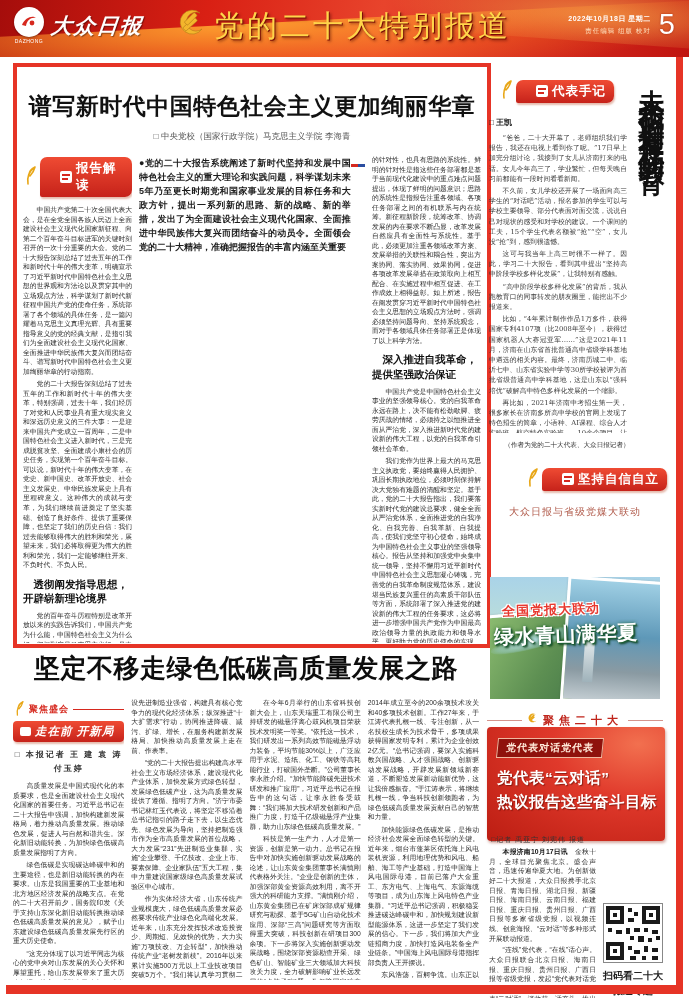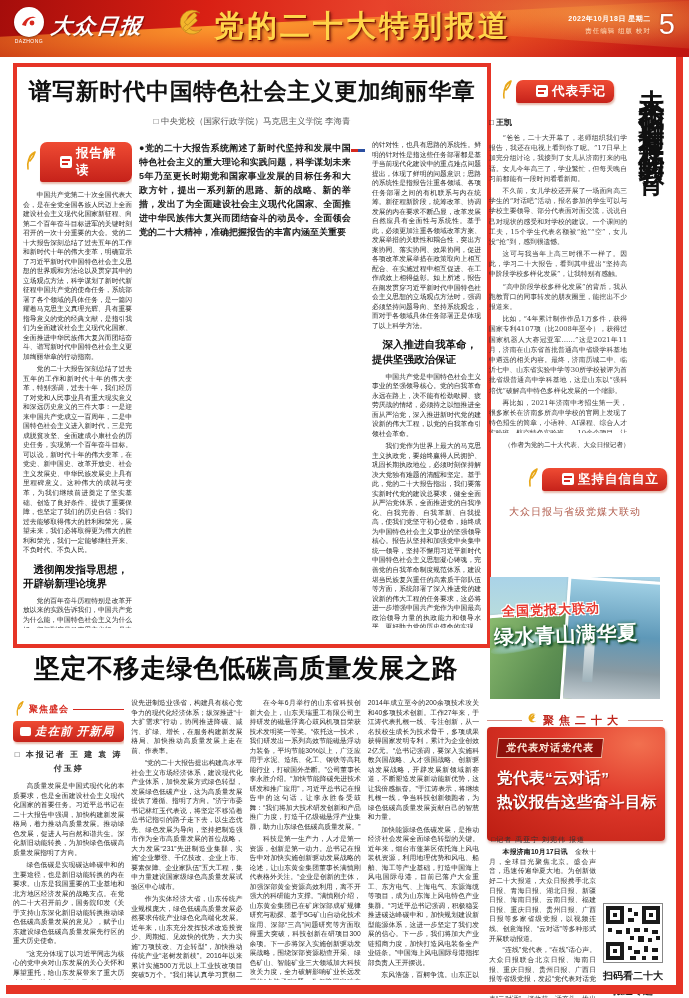--- a/index.html
+++ b/index.html
@@ -14,32 +14,32 @@
           transform:rotate(-3deg);}
   .banner:after{content:"";position:absolute;right:-60px;top:-30px;width:360px;height:70px;
           background:radial-gradient(ellipse at 60% 60%,rgba(255,200,90,.55),transparent 70%);transform:rotate(4deg);}
   .masthead{position:absolute;left:14px;top:7px;display:flex;align-items:center;gap:7px;z-index:3;}
   .logo-circle{width:30px;height:30px;border-radius:50%;background:#fff;display:flex;align-items:center;justify-content:center;
           box-shadow:0 1px 2px rgba(0,0,0,.35);}
   .logo-sub{font-size:5px;color:#fff;text-align:center;letter-spacing:.5px;margin-top:1px;}
   .paper-name{font-family:"DejaVu Serif",serif;font-style:italic;font-weight:bold;font-size:21px;color:#fff;
           text-shadow:1px 1px 1px rgba(0,0,0,.4);transform:skewX(-6deg);letter-spacing:2px;}
   .banner-center{position:absolute;left:176px;top:6px;display:flex;align-items:center;gap:8px;z-index:3;}
-  .banner-title{font-size:30px;font-weight:700;letter-spacing:3px;color:#ffd54a;
+  .banner-title{font-size:30px;font-weight:400;letter-spacing:3px;color:#ffd54a;
           text-shadow:1px 1px 0 #7a0d05,2px 2px 3px rgba(60,0,0,.55);}
   .banner-right{position:absolute;right:14px;top:10px;display:flex;align-items:center;gap:8px;z-index:3;}
   .date-block{display:flex;flex-direction:column;align-items:flex-end;gap:3px;}
   .date-line{font-size:7px;color:#fff;font-weight:bold;letter-spacing:.5px;}
   .editor-line{font-size:6.5px;color:#ffe3c2;letter-spacing:1px;}
   .page-number{font-size:29px;color:#fff;font-weight:400;line-height:1;text-shadow:0 0 2px rgba(120,0,0,.6);}
 
   
   .main-box{position:absolute;left:13px;top:63px;width:458px;height:569px;border:4px solid #e63426;
             background:#fff;padding:4px 6px;box-sizing:content-box;}
-  .main-headline{text-align:center;font-size:23px;font-weight:900;color:#111;letter-spacing:.5px;margin-top:5px;}
+  .main-headline{text-align:center;font-size:23px;font-weight:900;color:#111;letter-spacing:.5px;margin-top:20px;}
   .main-byline{text-align:center;font-size:8.5px;color:#555;margin-top:9px;}
   .main-cols{display:flex;gap:7px;margin-top:12px;height:488px;overflow:hidden;}
   .mcol{flex:1;overflow:hidden;}
   .mcol-mid{flex:2.07;display:flex;flex-direction:row;overflow:hidden;}
   .mid-sub{display:flex;gap:7px;flex:1;overflow:hidden;}
   .news-p{font-size:6.8px;line-height:1.4;color:#2b2b2b;text-align:justify;text-indent:2em;margin:0 0 3px 0;}
   .subhead{font-size:10.5px;font-weight:800;color:#111;line-height:1.4;margin:7px 0 5px 0;text-indent:1em;}
   .lead-p{font-size:9px;line-height:1.55;font-weight:bold;color:#1d1d1d;text-align:justify;margin:2px 0 0 0;}
   .lead-divider{width:96px;height:3px;margin:9px auto 8px auto;display:flex;}
   .lead-divider .red{flex:1;background:#d6281e;}

